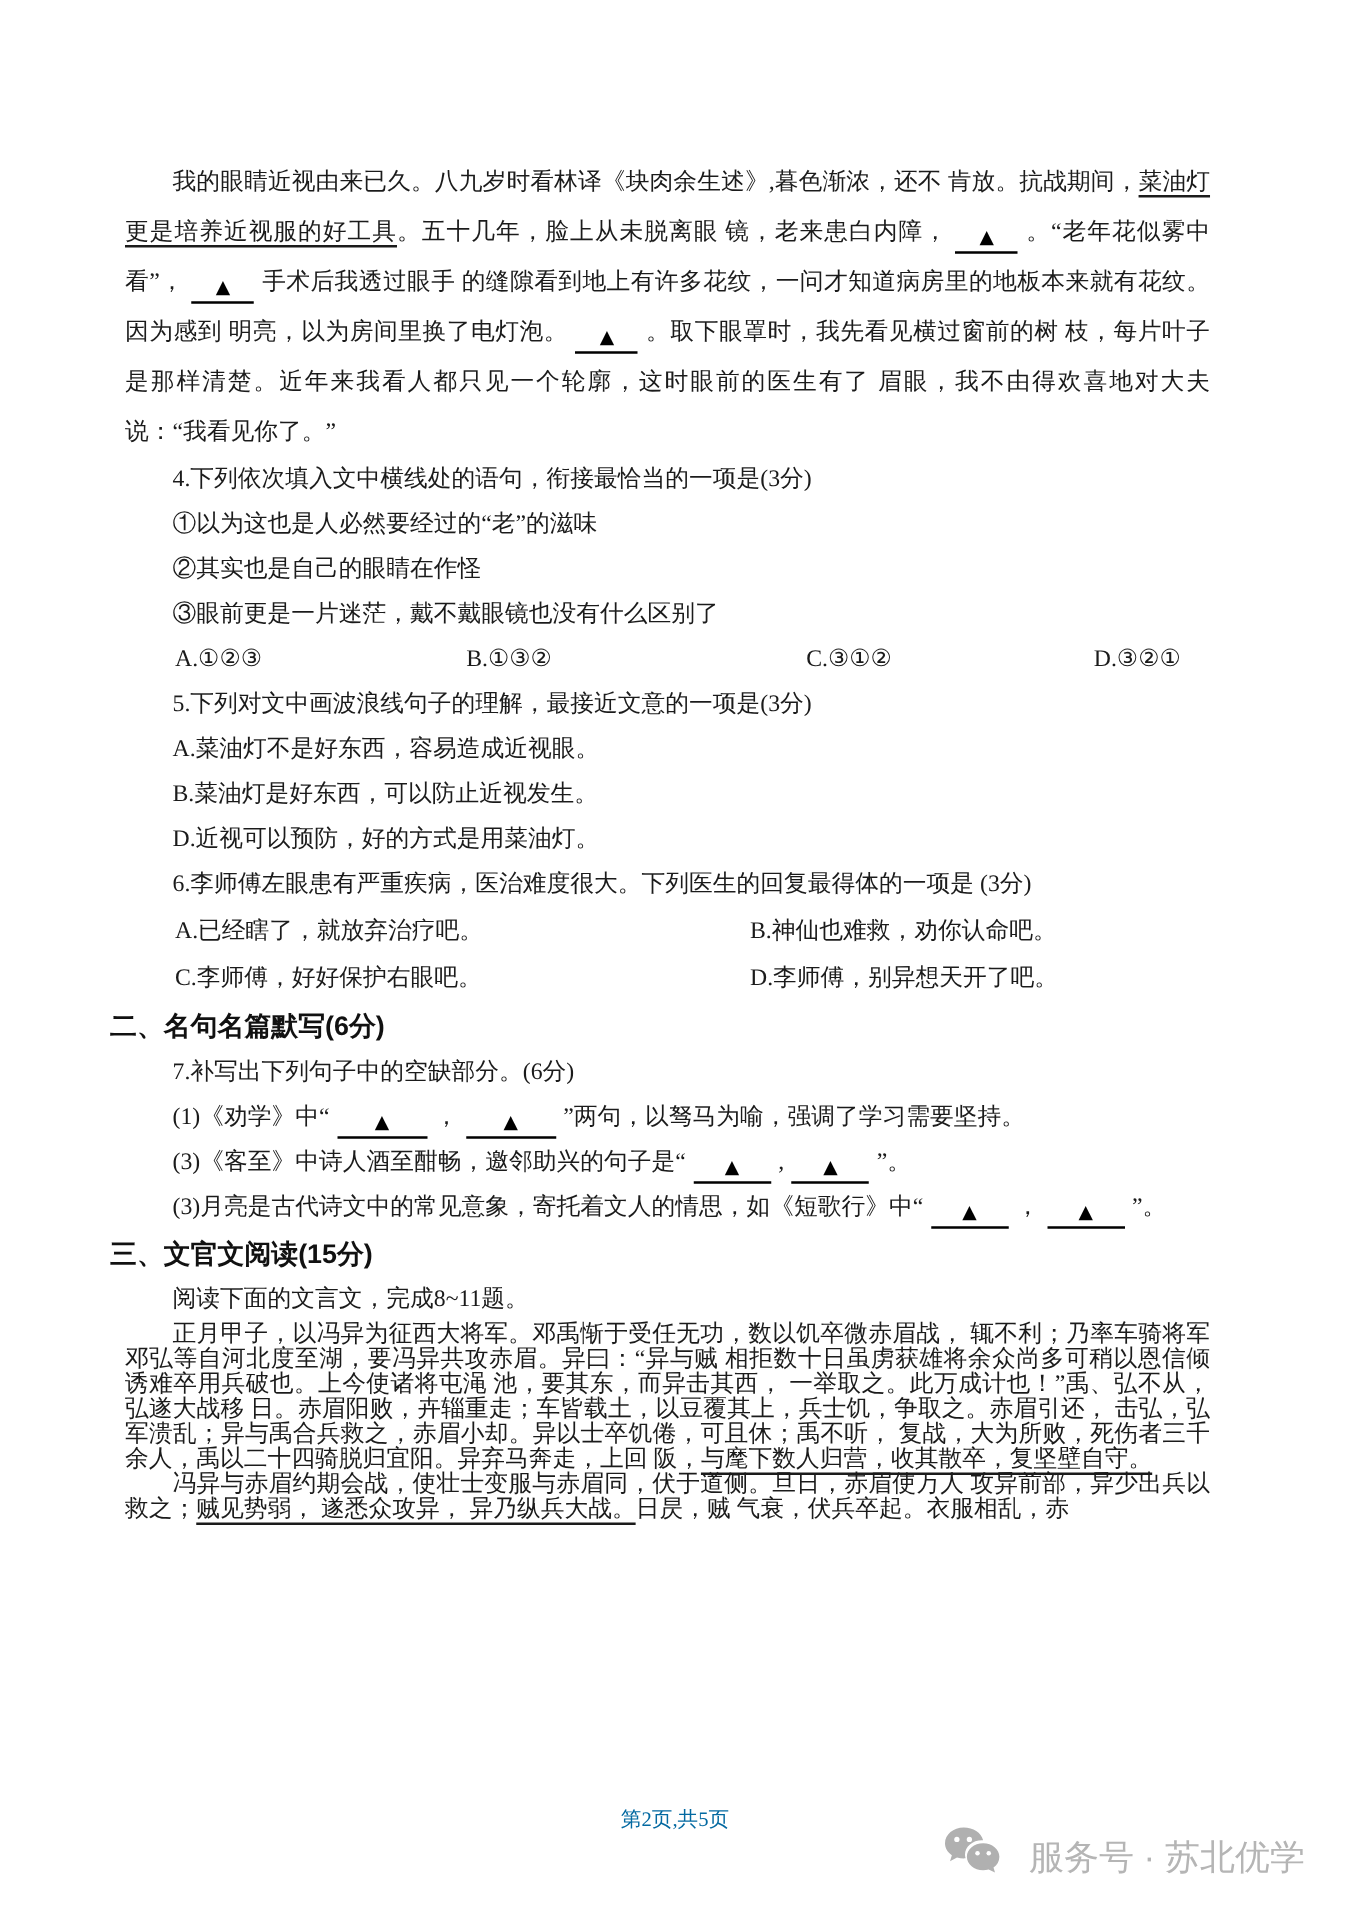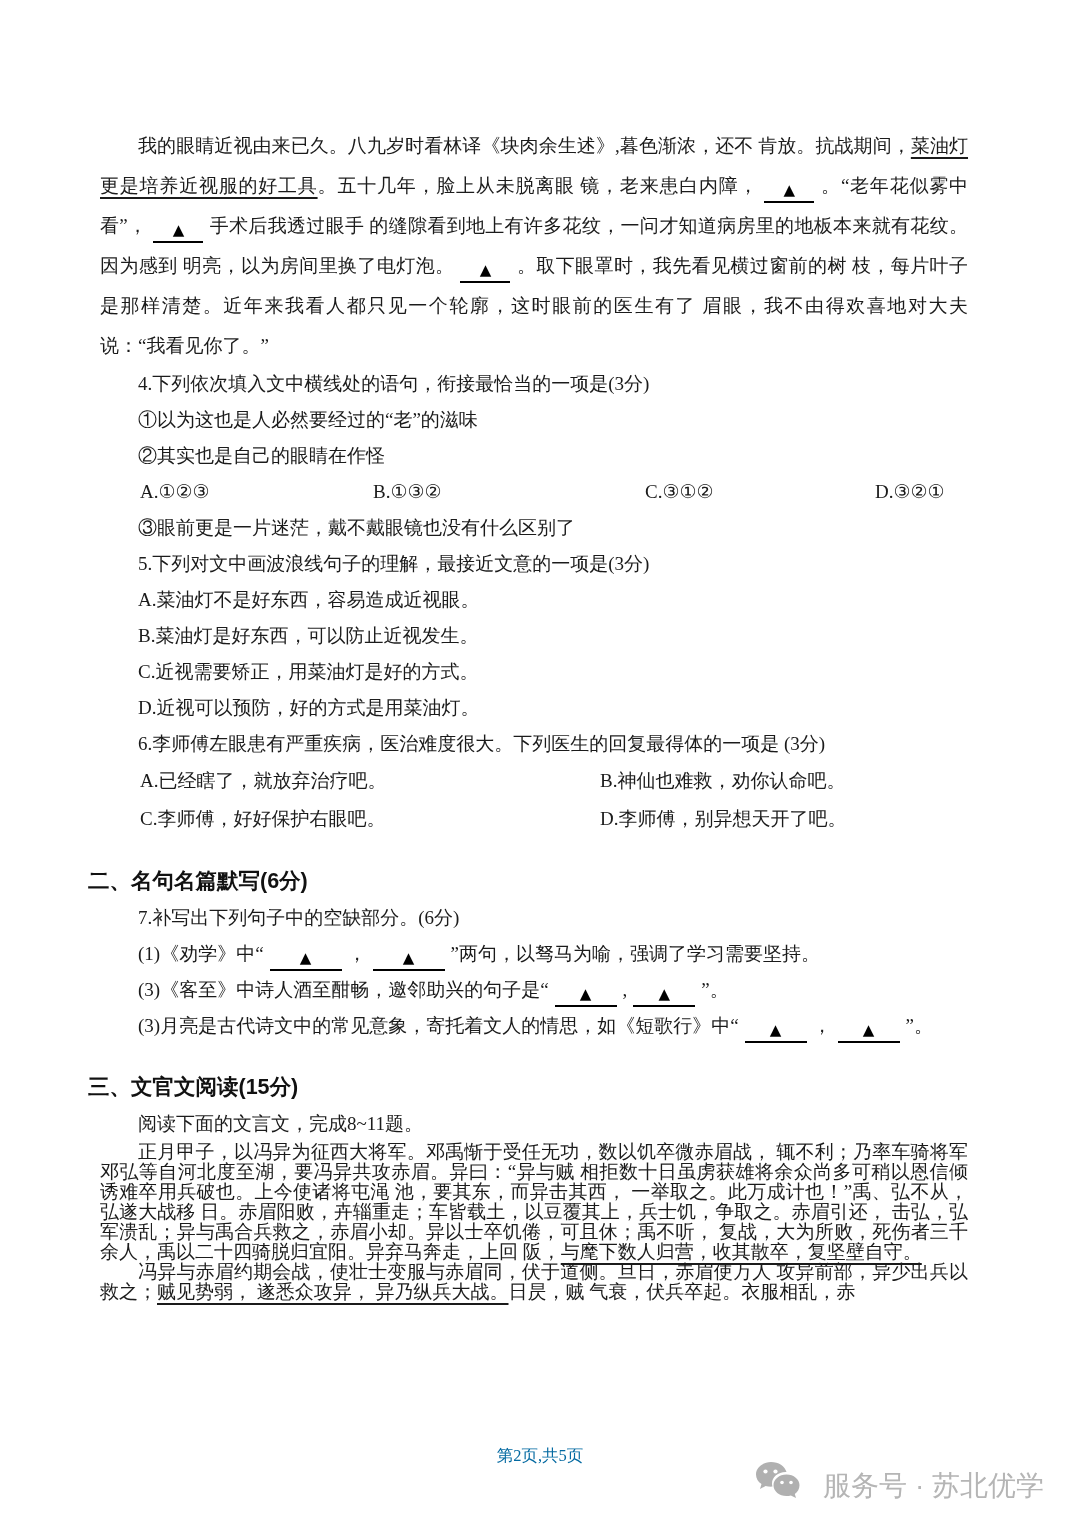--- a/index.html
+++ b/index.html
@@ -5,21 +5,21 @@
   html,body{margin:0;padding:0;background:#ffffff;}
   .page{position:relative;width:1080px;height:1527px;background:#ffffff;overflow:hidden;
         font-family:"Liberation Serif","DejaVu Serif",serif;color:#1b1b1b;}
   .doc{position:absolute;top:126px;left:100px;width:868px;font-size:19px;}
   .blk{margin:0;}
   .para{line-height:40px;}
   .qline{line-height:36px;}
   .jt{text-align:justify;}
   .ind{text-indent:38px;}
   .heading{font-family:"Liberation Sans","DejaVu Sans",sans-serif;font-weight:bold;
-           font-size:21.5px;line-height:38px;margin-left:-12px;color:#111;margin-top:24px;}
+           font-size:21.5px;line-height:38px;margin-left:-12px;color:#111;}
   .kaiti{line-height:20px;}
   .opts4{display:grid;grid-template-columns:233px 272px 230px 1fr;padding-left:40px;line-height:36px;}
   .opts2{display:grid;grid-template-columns:460px 1fr;padding-left:40px;line-height:38px;}
   .u{text-decoration:underline;text-underline-offset:5px;text-decoration-thickness:1.5px;}
   .blank{display:inline-block;min-width:50px;border-bottom:2px solid #000;text-align:center;
          height:25px;line-height:25px;vertical-align:-3px;margin:0 6px;text-indent:0;}
   .tri{font-size:15px;font-family:"DejaVu Sans",sans-serif;color:#000;}
   .pagenum{position:absolute;bottom:60px;left:0;width:100%;text-align:center;
            font-size:16.5px;color:#0369a1;}
   .watermark{position:absolute;right:36px;bottom:16px;display:flex;align-items:center;gap:14px;
@@ -28,31 +28,30 @@
 </style>
 </head>
 <body>
 
 <div class="page">
   <div class="doc" id="doc">
       <div class="blk para jt ind"><span>我的眼睛近视由来已久。八九岁时看林译《块肉余生述》,暮色渐浓，还不 肯放。抗战期间，</span><span class="u">菜油灯更是培养近视服的好工具</span><span>。五十几年，脸上从未脱离眼 镜，老来患白内障，</span><span class="blank" style="min-width: 50px;"><span class="tri">▲</span></span><span>。“老年花似雾中看”，</span><span class="blank" style="min-width: 50px;"><span class="tri">▲</span></span><span>手术后我透过眼手 的缝隙看到地上有许多花纹，一问才知道病房里的地板本来就有花纹。因为感到 明亮，以为房间里换了电灯泡。</span><span class="blank" style="min-width: 50px;"><span class="tri">▲</span></span><span>。取下眼罩时，我先看见横过窗前的树 枝，每片叶子是那样清楚。近年来我看人都只见一个轮廓，这时眼前的医生有了 眉眼，我不由得欢喜地对大夫说：“我看见你了。”</span></div>
       <div class="blk qline ind"><span>4.下列依次填入文中横线处的语句，衔接最恰当的一项是(3分)</span></div>
       <div class="blk qline ind"><span>①以为这也是人必然要经过的“老”的滋味</span></div>
       <div class="blk qline ind"><span>②其实也是自己的眼睛在作怪</span></div>
+      <div class="blk qline ind"><span>③眼前更是一片迷茫，戴不戴眼镜也没有什么区别了</span></div>
       <div class="blk opts4 qline">
         <span>A.①②③</span>
         <span>B.①③②</span>
         <span>C.③①②</span>
         <span>D.③②①</span>
       </div>
-      <div class="blk qline ind"><span>③眼前更是一片迷茫，戴不戴眼镜也没有什么区别了</span></div>
       <div class="blk qline ind"><span>5.下列对文中画波浪线句子的理解，最接近文意的一项是(3分)</span></div>
       <div class="blk qline ind"><span>A.菜油灯不是好东西，容易造成近视眼。</span></div>
       <div class="blk qline ind"><span>B.菜油灯是好东西，可以防止近视发生。</span></div>
-      <div class="blk qline ind"><span>C.近视需要矫正，用菜油灯是好的方式。</span></div>
       <div class="blk qline ind"><span>D.近视可以预防，好的方式是用菜油灯。</span></div>
       <div class="blk qline ind"><span>6.李师傅左眼患有严重疾病，医治难度很大。下列医生的回复最得体的一项是 (3分)</span></div>
       <div class="blk opts2">
         <span>A.已经瞎了，就放弃治疗吧。</span>
         <span>B.神仙也难救，劝你认命吧。</span>
       </div>
       <div class="blk opts2">
         <span>C.李师傅，好好保护右眼吧。</span>
         <span>D.李师傅，别异想天开了吧。</span>
       </div>

